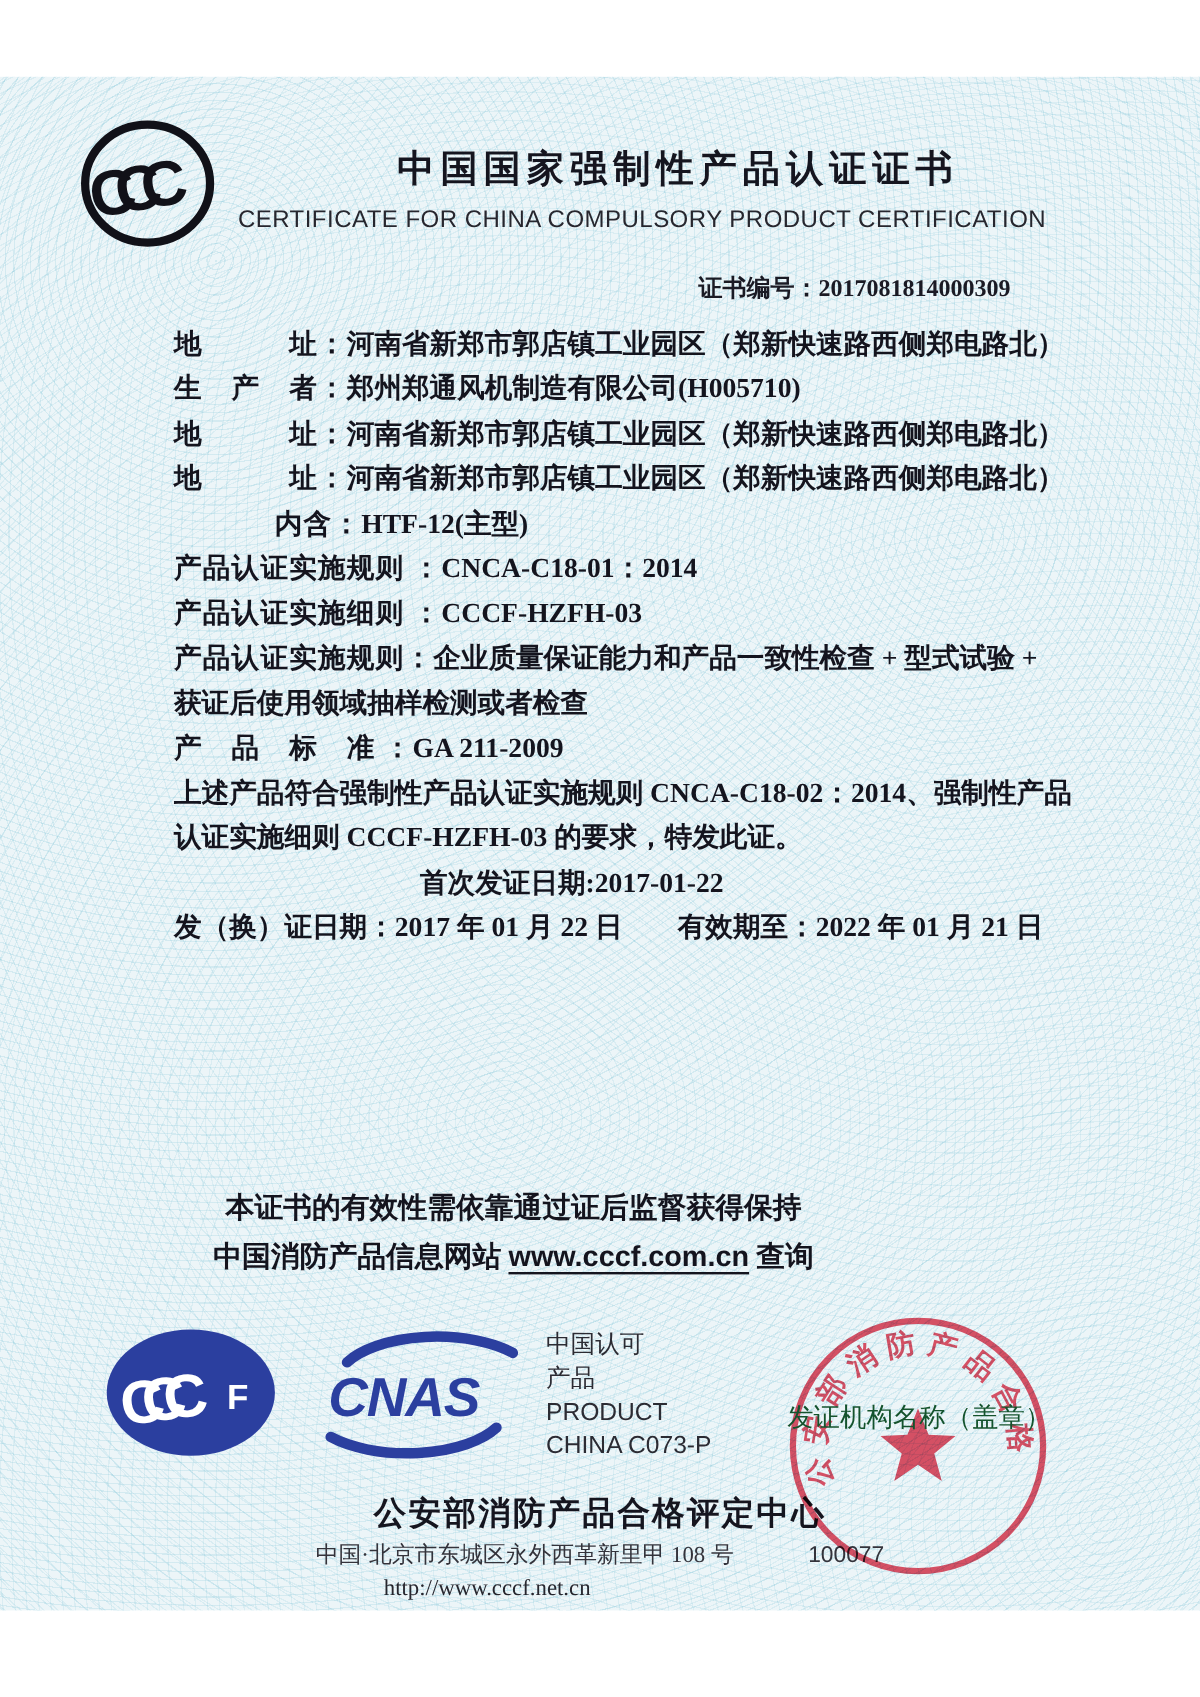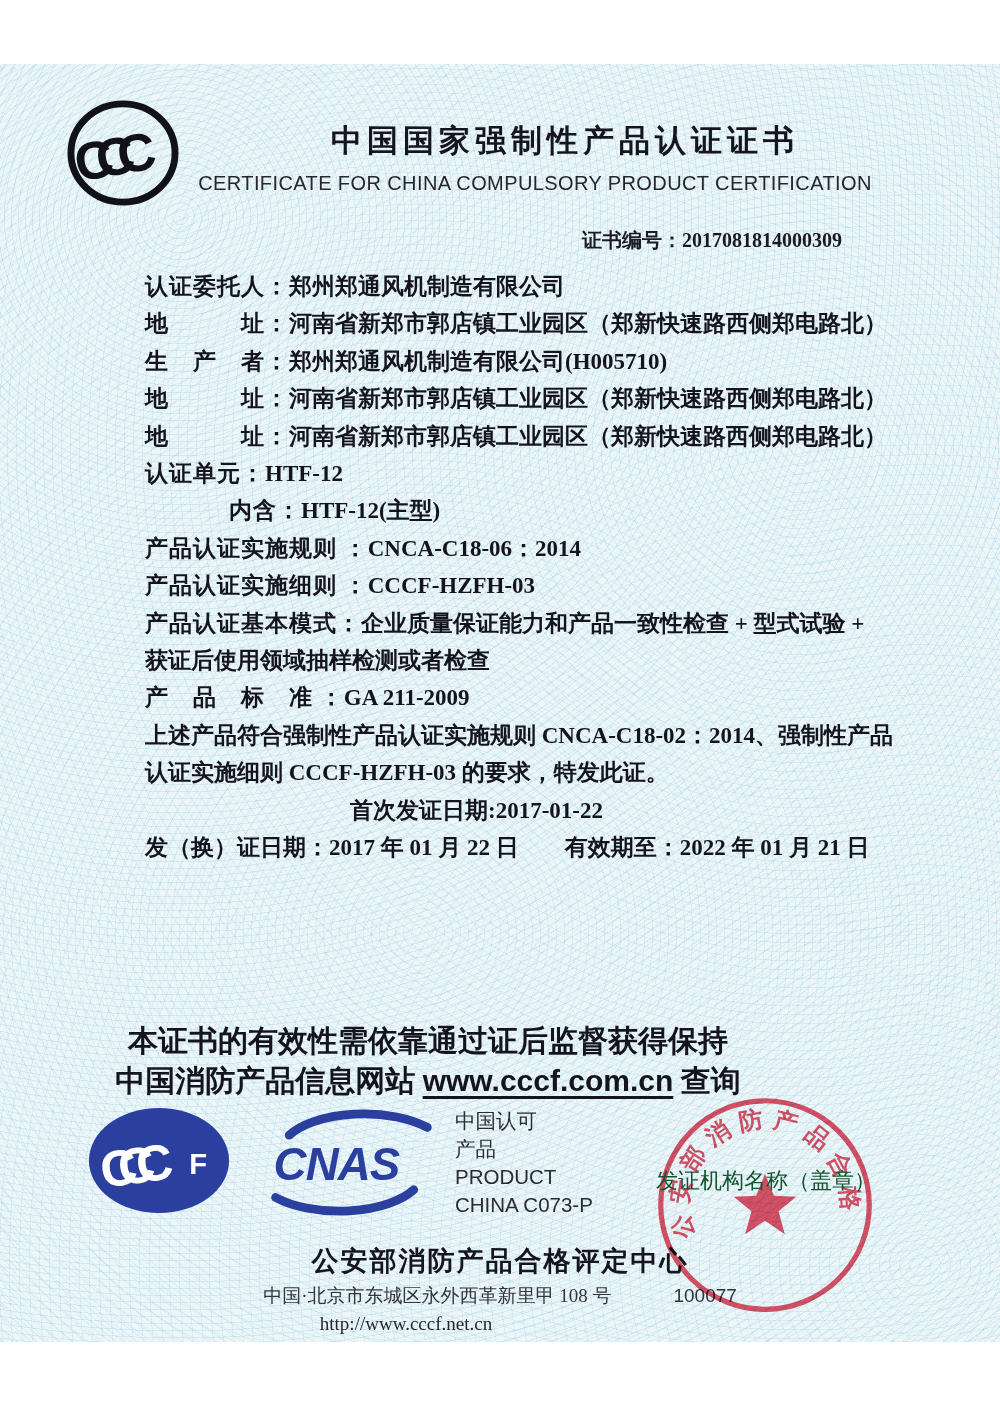--- a/index.html
+++ b/index.html
@@ -36,22 +36,22 @@
   }
   .body-block{
     position:absolute;left:145px;top:268px;width:724px;
     font-size:23px;font-weight:bold;color:#14141e;
   }
   .row{line-height:37.4px;white-space:nowrap;}
   .row .lbl{letter-spacing:1px;}
   .row.indent-inner{padding-left:84px;}
   .row.indent-date{padding-left:205px;}
   .notice{
-    position:absolute;top:1021px;left:0;width:856px;text-align:center;
-    font-size:30px;font-weight:bold;line-height:39.5px;color:#14141e;white-space:nowrap;
+    position:absolute;top:988px;left:0;width:856px;text-align:center;
+    font-size:24px;font-weight:bold;line-height:39.5px;color:#14141e;white-space:nowrap;
   }
   .notice .url{text-decoration:underline;text-underline-offset:5px;font-family:"Liberation Sans","DejaVu Sans",sans-serif;font-weight:bold;}
   .cccf-logo{position:absolute;left:86px;top:1106px;width:146px;height:110px;}
   .cnas-logo{position:absolute;left:260px;top:1100px;width:180px;height:122px;}
   .acc-text{position:absolute;left:455px;top:1108px;font-size:20.5px;line-height:27.5px;color:#2b2b33;}
   .acc-text .en{font-family:"Liberation Sans","DejaVu Sans",sans-serif;}
   .issuer-label{position:absolute;left:656px;top:1166px;font-size:22px;font-weight:normal;color:#14532d;z-index:2;white-space:nowrap;}
   .stamp{position:absolute;left:650px;top:1082px;width:230px;height:245px;opacity:.88;mix-blend-mode:multiply;z-index:1;}
   .footer-org{
     position:absolute;top:1243px;left:0;width:1000px;text-align:center;
@@ -75,30 +75,28 @@
 <svg class="ccc-mark" viewBox="0 0 120 112">
   <ellipse cx="60" cy="56" rx="53" ry="50" fill="none" stroke="#111118" stroke-width="7"></ellipse>
   <text x="10" y="77" font-size="54" font-weight="bold" letter-spacing="-17" font-family="Liberation Sans, DejaVu Sans, sans-serif" fill="#111118" transform="rotate(-10 60 56)">CCC</text>
 </svg>
 
 <div class="title-cn">中国国家强制性产品认证证书</div>
 <div class="title-en">CERTIFICATE FOR CHINA COMPULSORY PRODUCT CERTIFICATION</div>
 <div class="cert-no">证书编号：2017081814000309</div>
 
 <div class="body-block">
-  <div class="row"><span class="lbl">认证委托人：</span><span>郑州郑通风机制造有限公司</span></div>
   <div class="row"><span class="lbl">地　　　址：</span><span>河南省新郑市郭店镇工业园区（郑新快速路西侧郑电路北）</span></div>
   <div class="row"><span class="lbl">生　产　者：</span><span>郑州郑通风机制造有限公司(H005710)</span></div>
   <div class="row"><span class="lbl">地　　　址：</span><span>河南省新郑市郭店镇工业园区（郑新快速路西侧郑电路北）</span></div>
   <div class="row"><span class="lbl">地　　　址：</span><span>河南省新郑市郭店镇工业园区（郑新快速路西侧郑电路北）</span></div>
-  <div class="row"><span class="lbl">认证单元：</span><span>HTF-12</span></div>
   <div class="row indent-inner"><span class="lbl">内含：</span><span>HTF-12(主型)</span></div>
-  <div class="row"><span class="lbl">产品认证实施规则 ：</span><span>CNCA-C18-06：2014</span></div>
+  <div class="row"><span class="lbl">产品认证实施规则 ：</span><span>CNCA-C18-01：2014</span></div>
   <div class="row"><span class="lbl">产品认证实施细则 ：</span><span>CCCF-HZFH-03</span></div>
-  <div class="row"><span class="lbl">产品认证基本模式：</span><span>企业质量保证能力和产品一致性检查 + 型式试验 +</span></div>
+  <div class="row"><span class="lbl">产品认证实施规则：</span><span>企业质量保证能力和产品一致性检查 + 型式试验 +</span></div>
   <div class="row"><span>获证后使用领域抽样检测或者检查</span></div>
   <div class="row"><span class="lbl">产　品　标　准 ：</span><span>GA 211-2009</span></div>
   <div class="row"><span>上述产品符合强制性产品认证实施规则 CNCA-C18-02：2014、强制性产品</span></div>
   <div class="row"><span>认证实施细则 CCCF-HZFH-03 的要求，特发此证。</span></div>
   <div class="row indent-date"><span>首次发证日期:2017-01-22</span></div>
   <div class="row"><span>发（换）证日期：2017 年 01 月 22 日　　有效期至：2022 年 01 月 21 日</span></div>
 </div>
 
 <div class="notice">
   <div>本证书的有效性需依靠通过证后监督获得保持</div>

